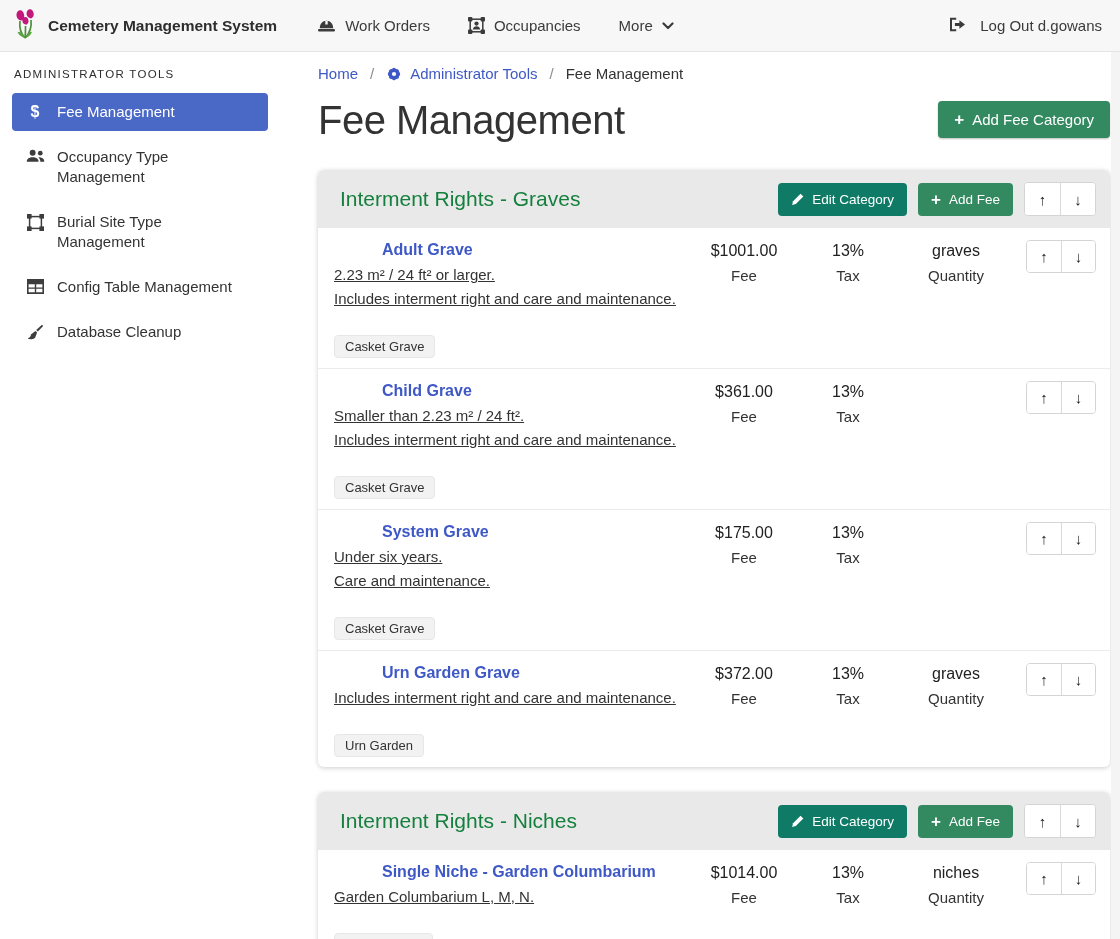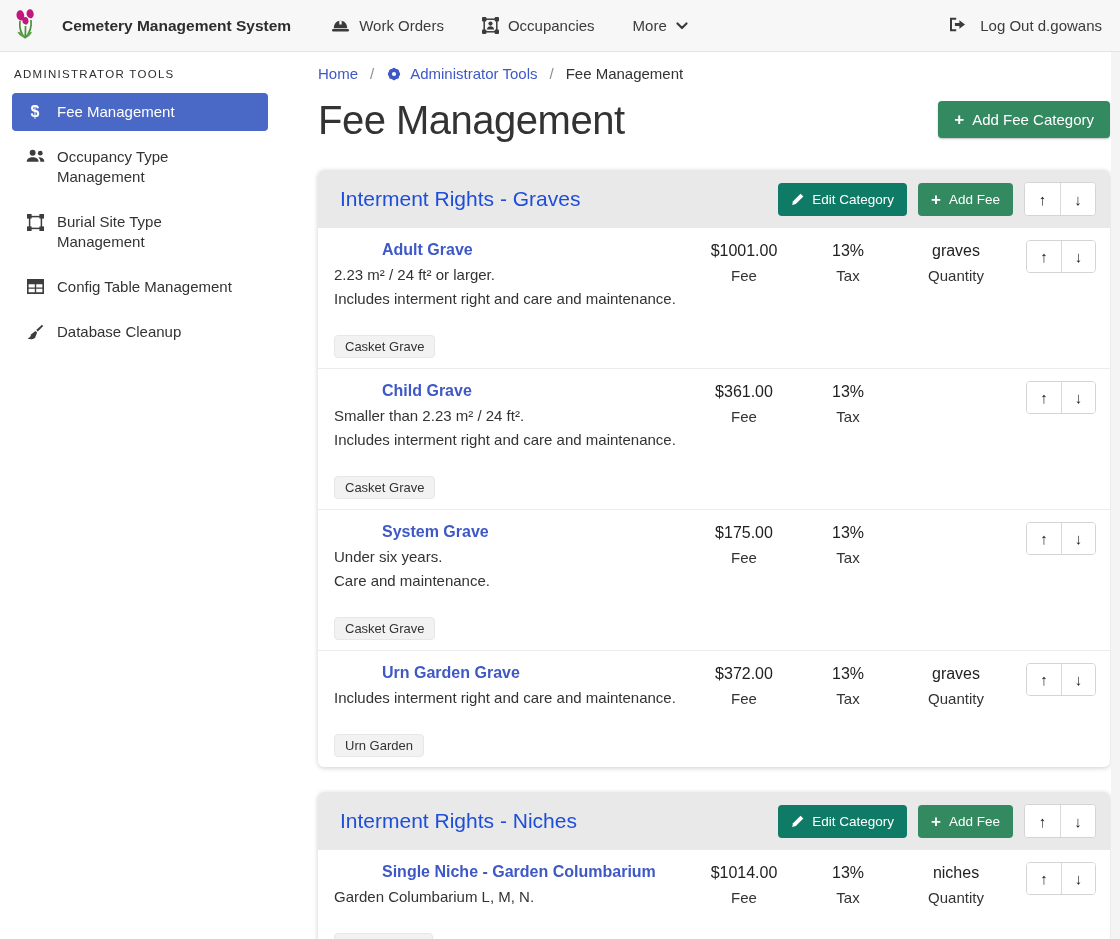--- a/index.html
+++ b/index.html
@@ -6,21 +6,21 @@
   html,body { width:1120px; height:939px; }
   body {
     font-family:"Liberation Sans", sans-serif;
     background:#ffffff; color:#333; overflow:hidden; position:relative;
   }
   
   .navbar {
     height:52px; background:#f7f7f7; border-bottom:1px solid #e4e4e4;
     display:flex; align-items:center; padding:0 18px 0 12px; position:relative; z-index:5;
   }
-  .brand { display:flex; align-items:center; gap:23px; cursor:pointer; }
+  .brand { display:flex; align-items:center; gap:9px; cursor:pointer; }
   .brand-text { font-weight:bold; font-size:15.5px; color:#2d2d2d; }
   .nav-links { display:flex; align-items:center; margin-left:40px; gap:38px; }
   .nav-link { display:flex; align-items:center; gap:9px; font-size:15px; color:#3b3b3b; cursor:pointer; }
   .nav-link .nl-icon { display:flex; align-items:center; color:#3b3b3b; }
   .nav-right { margin-left:auto; display:flex; align-items:center; gap:14px; font-size:15px; color:#3b3b3b; cursor:pointer; }
   
   .layout { display:flex; height:887px;gap:26px; }
   .sidebar { width:280px; flex:0 0 280px; padding-top:16px; }
   .side-head { font-size:11.5px; letter-spacing:1.3px; color:#2e2e2e; margin:0 0 13px 14px; }
   .side-item {
@@ -40,34 +40,34 @@
   .title-row { display:flex; align-items:flex-start; justify-content:space-between; margin-top:13px; }
   h1 { font-size:40px; font-weight:300; color:#333; line-height:50px; letter-spacing:-0.5px; }
   .btn {
     border:none; border-radius:4px; color:#fff; display:inline-flex; align-items:center; gap:8px;
     cursor:pointer; font-family:inherit; white-space:nowrap;
   }
   .btn-add-cat { background:var(--accent-green); font-size:15px; padding:10px 16px; margin-top:6px; box-shadow:0 1px 2px rgba(0,0,0,.25); }
   
   .panel { margin-top:25px; border-radius:6px; box-shadow:0 1px 5px rgba(0,0,0,.2); background:#fff; }
   .panel-header { background:#e9e9e9; border-radius:6px 6px 0 0; padding:12px 14px 12px 22px; display:flex; align-items:center; }
-  .panel-title { font-size:21px; color:#1d4ed8; flex:1; }
+  .panel-title { font-size:21px; color:#15803d; flex:1; }
   .btn-edit   { background:var(--teal-green);   font-size:13.5px; padding:9px 13px; margin-right:11px; }
   .btn-addfee { background:var(--accent-green); font-size:13.5px; padding:9px 13px; margin-right:11px; }
   .updown { display:inline-flex; background:#fff; border:1px solid #d4d4d4; border-radius:4px; overflow:hidden; }
   .updown button {
     width:35px; height:32px; background:#fff; border:none; font-size:15px; color:#222;
     cursor:pointer; font-family:inherit; line-height:1;
   }
   .updown button + button { border-left:1px solid #d9d9d9; }
   .fee-row { display:flex; align-items:flex-start; padding:12px 14px 10px 16px; }
   .fee-row + .fee-row { border-top:1px solid #ececec; }
   .fee-main { flex:1; min-width:0; }
   .fee-name { font-size:16px; line-height:20px; font-weight:bold; color:var(--link-blue); text-decoration:none; display:inline-block; cursor:pointer;margin-left:48px; }
-  .fee-desc { margin-top:5px; font-size:15px; line-height:19px; color:#333; }
+  .fee-desc { margin-top:5px; font-size:15px; line-height:19px; color:#333;text-decoration:underline; }
   .badge {
     display:inline-block; margin-top:9px; background:#f2f2f2; border:1px solid #e7e7e7;
     border-radius:4px; padding:3px 10px; font-size:13px; color:#333;
   }
   .fee-col { width:104px; text-align:center; padding-top:1px; }
   .fee-col.qty { width:112px; }
   .fee-val { font-size:16px; color:#222; line-height:20px; }
   .fee-lab { margin-top:5px; font-size:15px; color:#333; line-height:19px; }
   .row-updown { margin-left:14px; }
   .row-updown button { width:34px; height:31px; }

